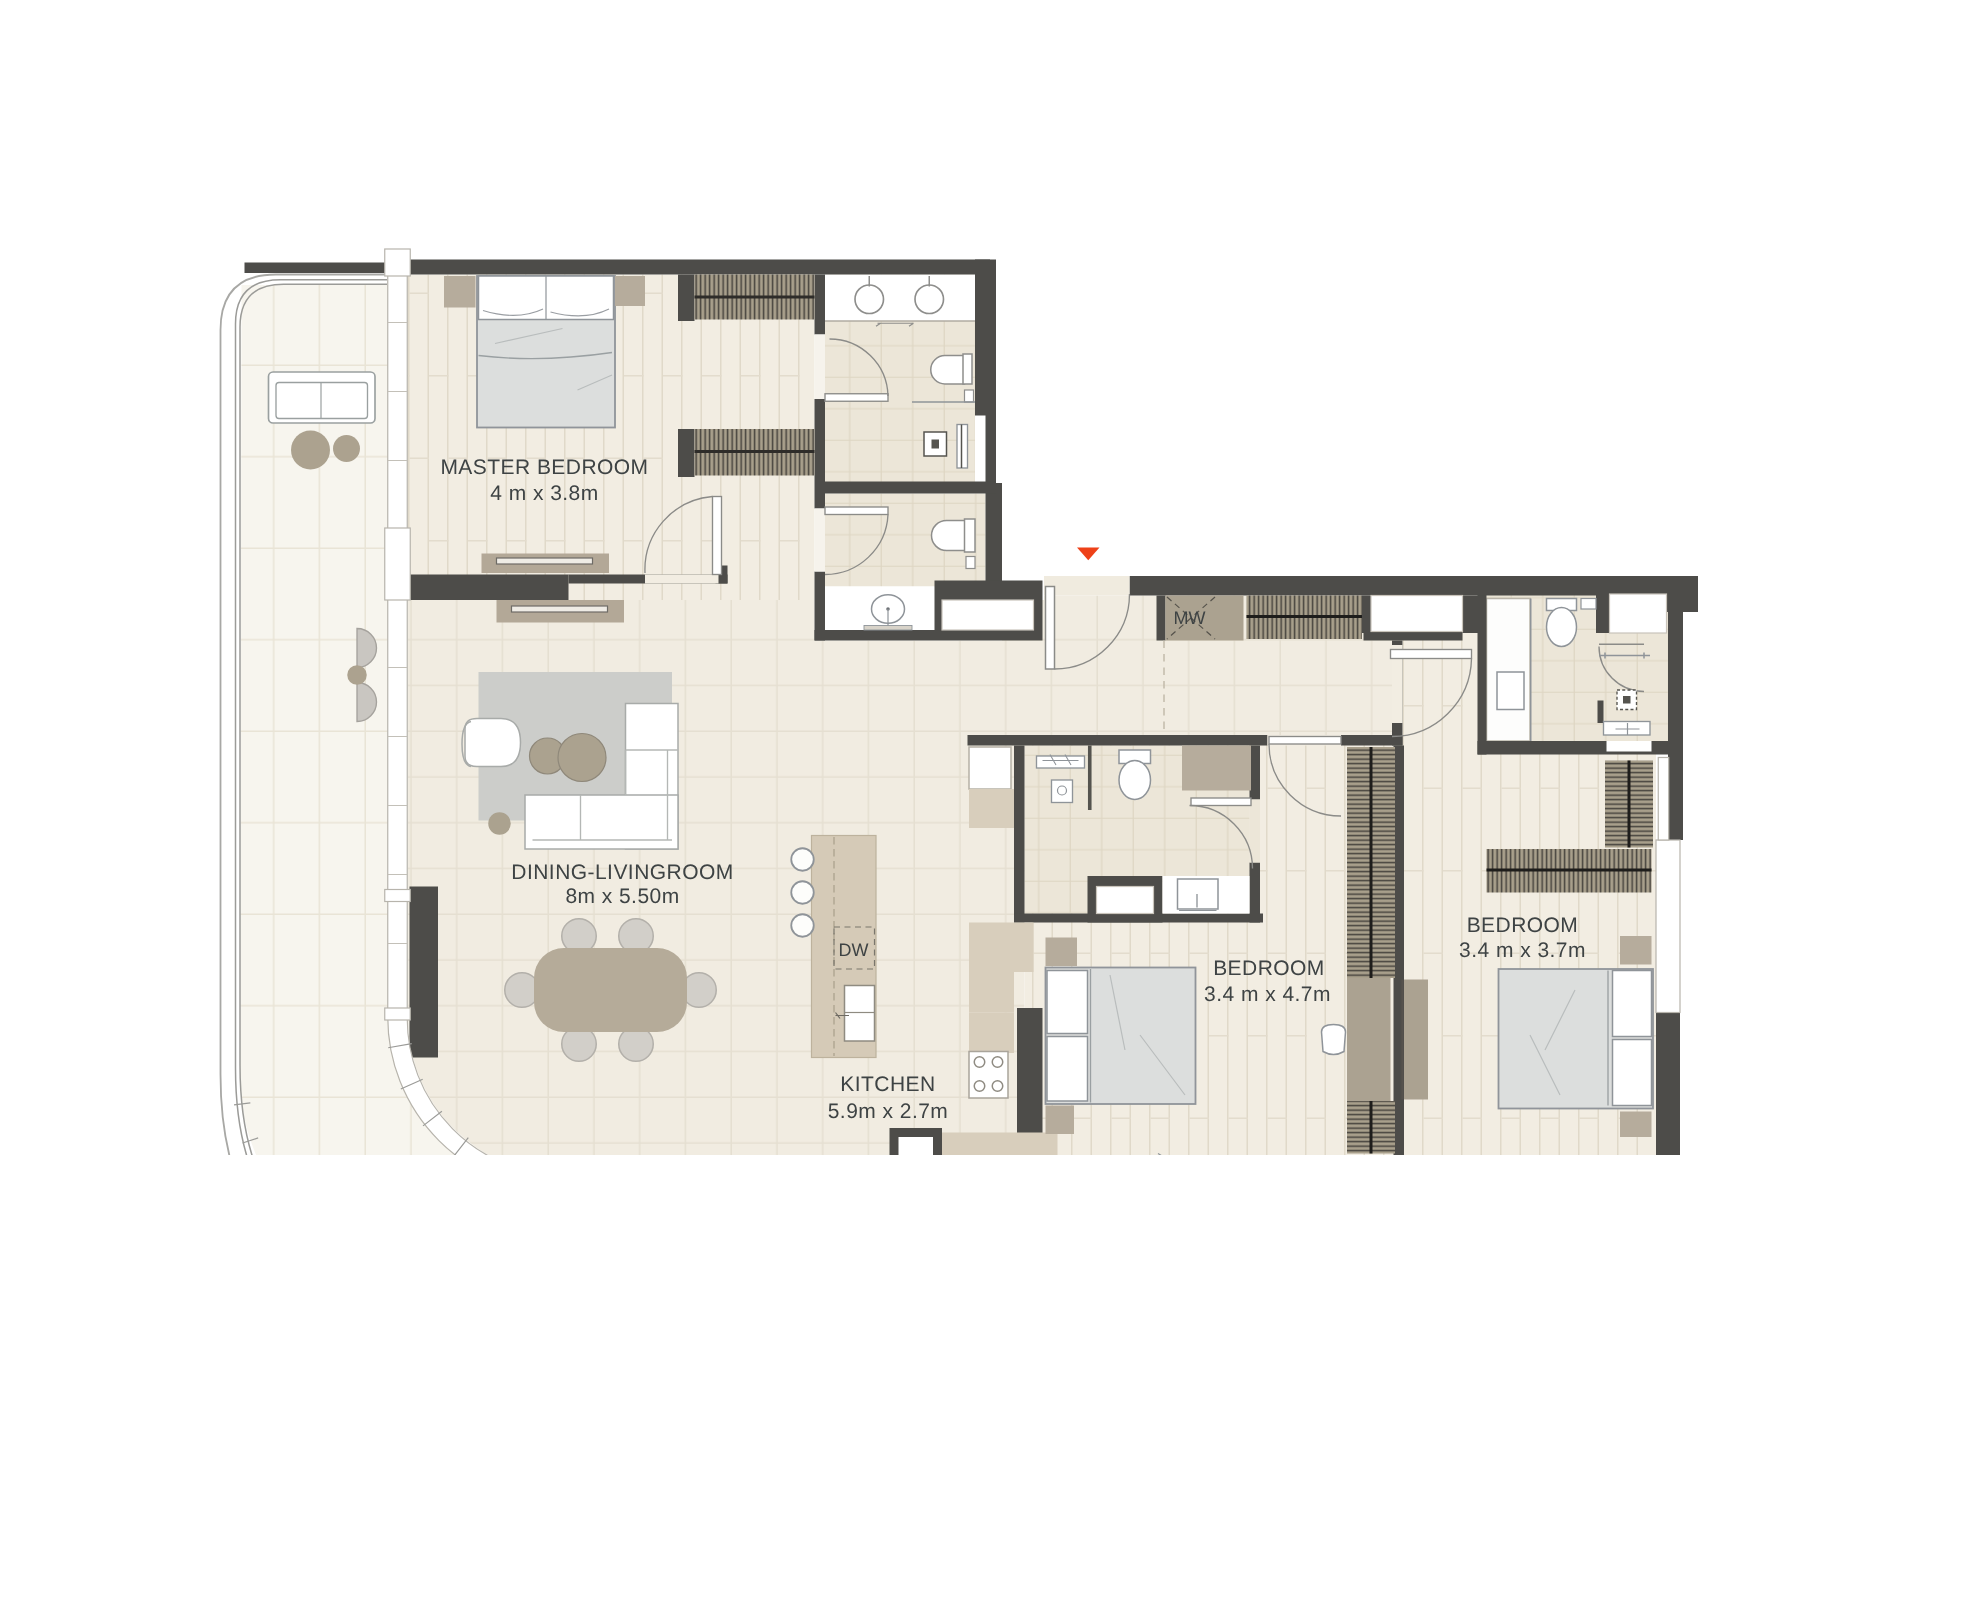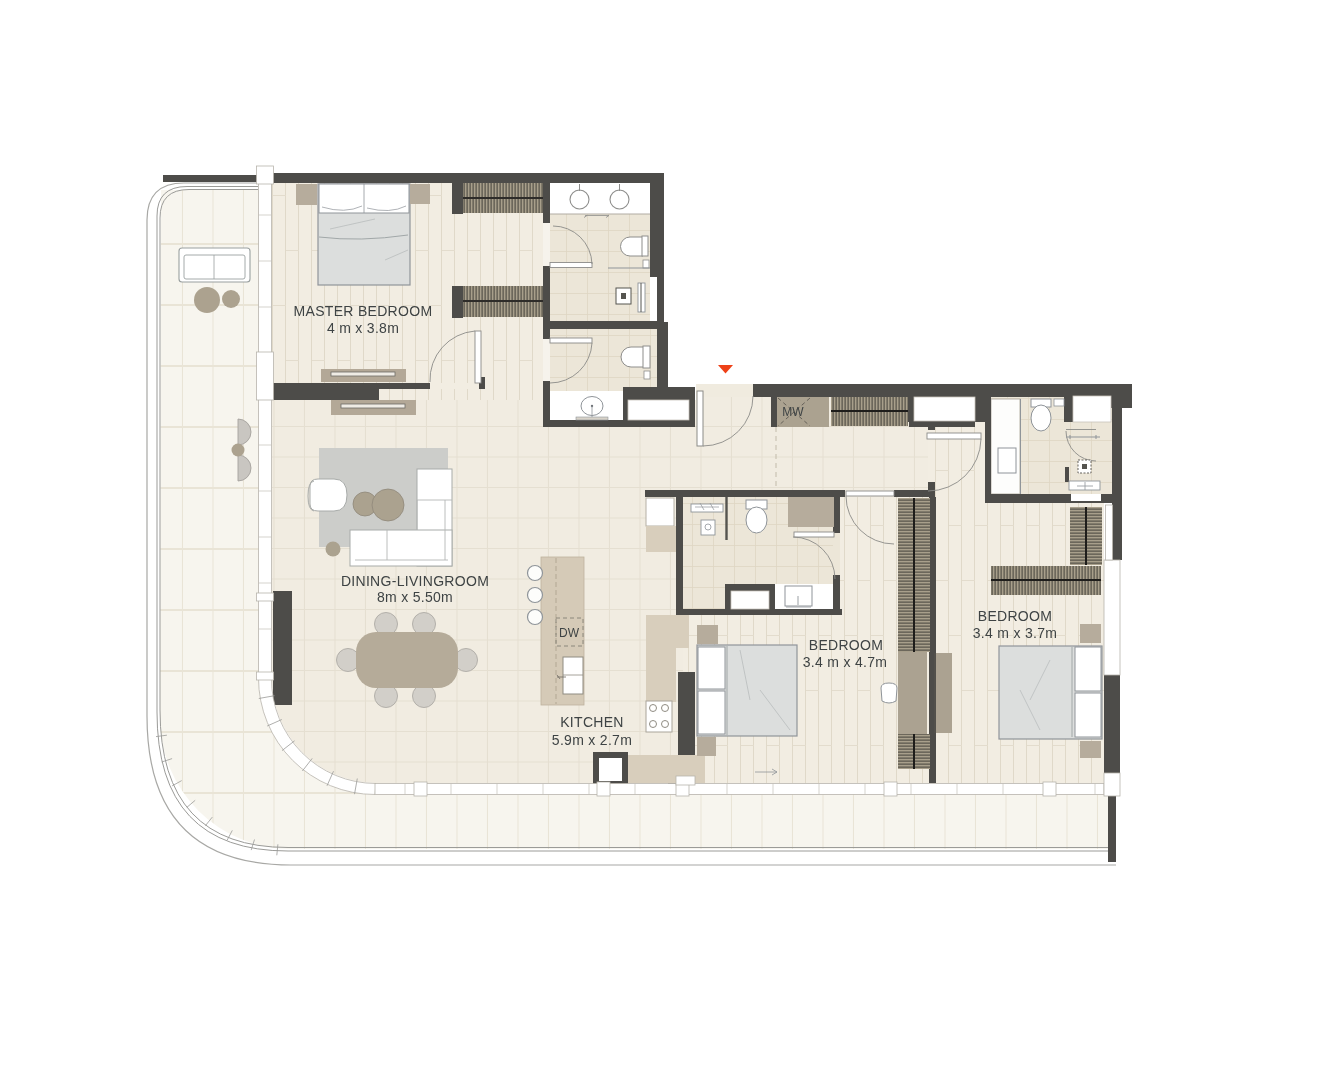--- a/index.html
+++ b/index.html
@@ -1,16 +1,16 @@
 <!DOCTYPE html>
 <html><head>
 <meta charset="utf-8">
 <style>
   html,body{margin:0;padding:0;background:#ffffff;}
-  .wrap{width:1324px;height:1069px;position:relative;overflow:hidden;background:#ffffff;}
+  .wrap{width:1324px;height:770px;position:relative;overflow:hidden;background:#ffffff;}
   svg{display:block;}
   text{font-family:"Liberation Sans",sans-serif;fill:#3e4344;}
 </style>
 </head>
 <body>
 <div class="wrap">
 <svg width="1324" height="1069" viewBox="0 0 1324 1069">
 <defs>
   <pattern id="plank" width="26" height="110" patternUnits="userSpaceOnUse">
     <rect width="26" height="110" fill="#f2ede2"></rect>

